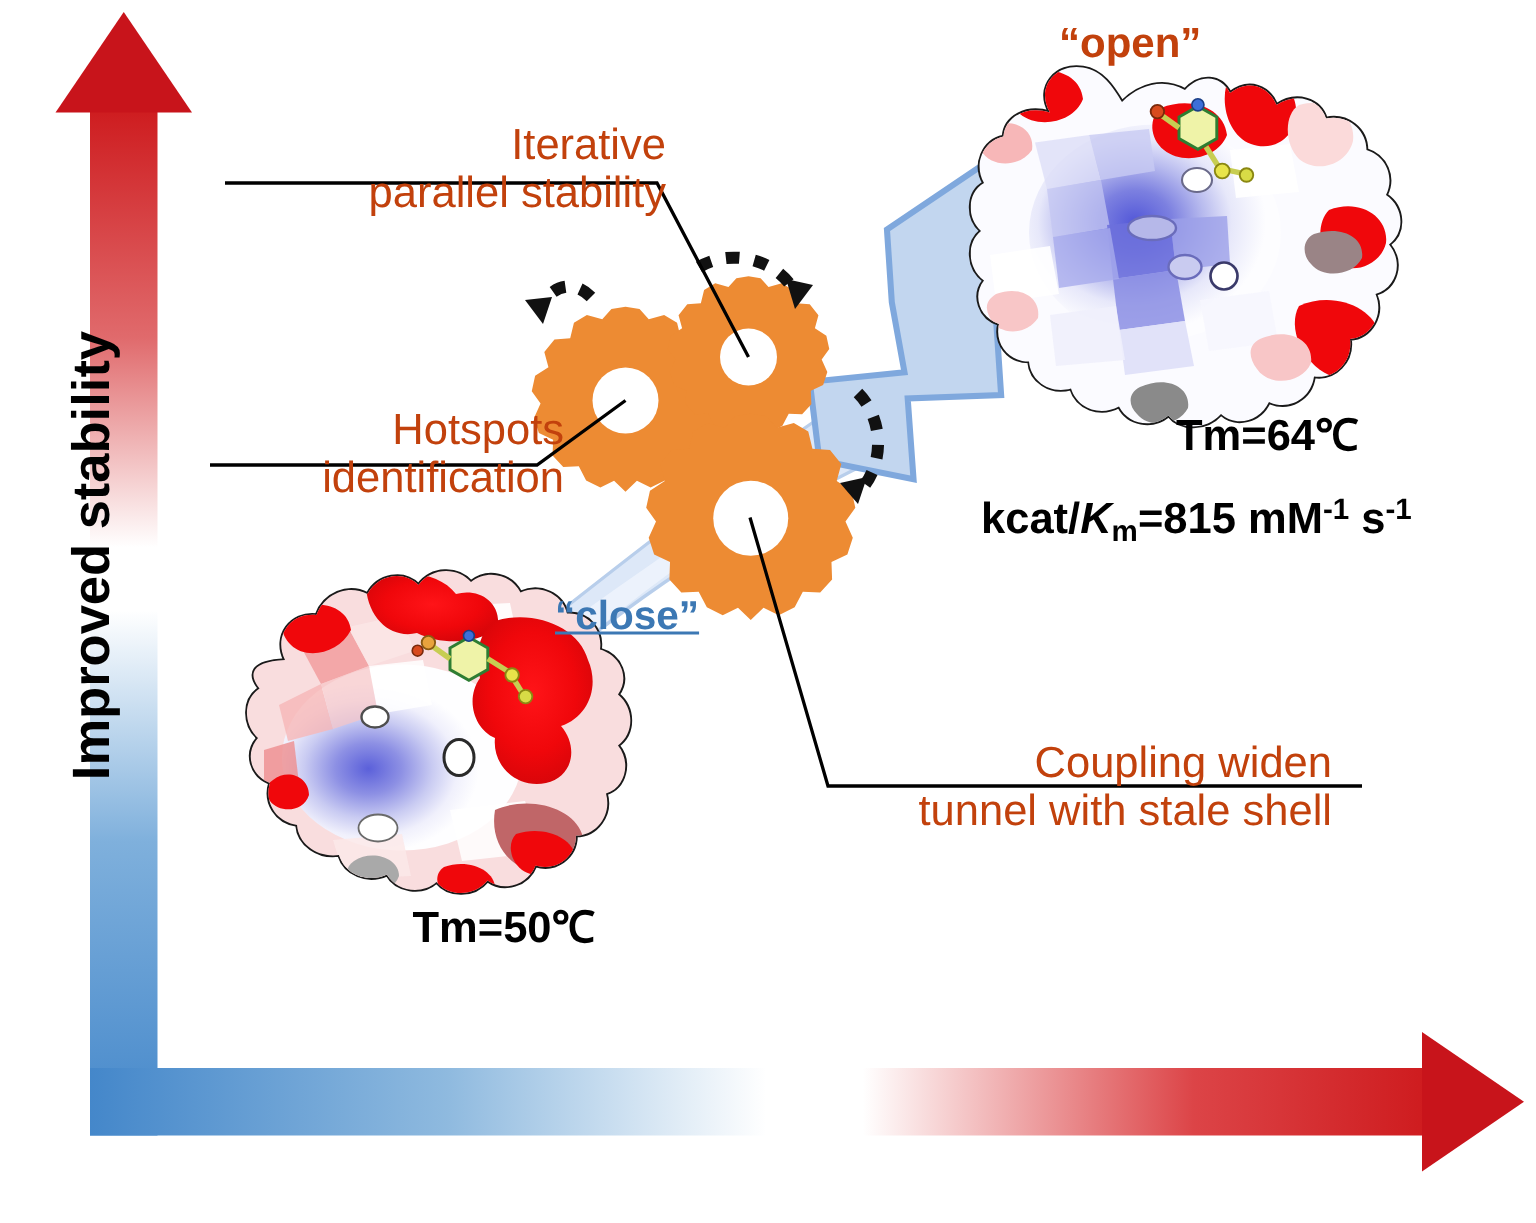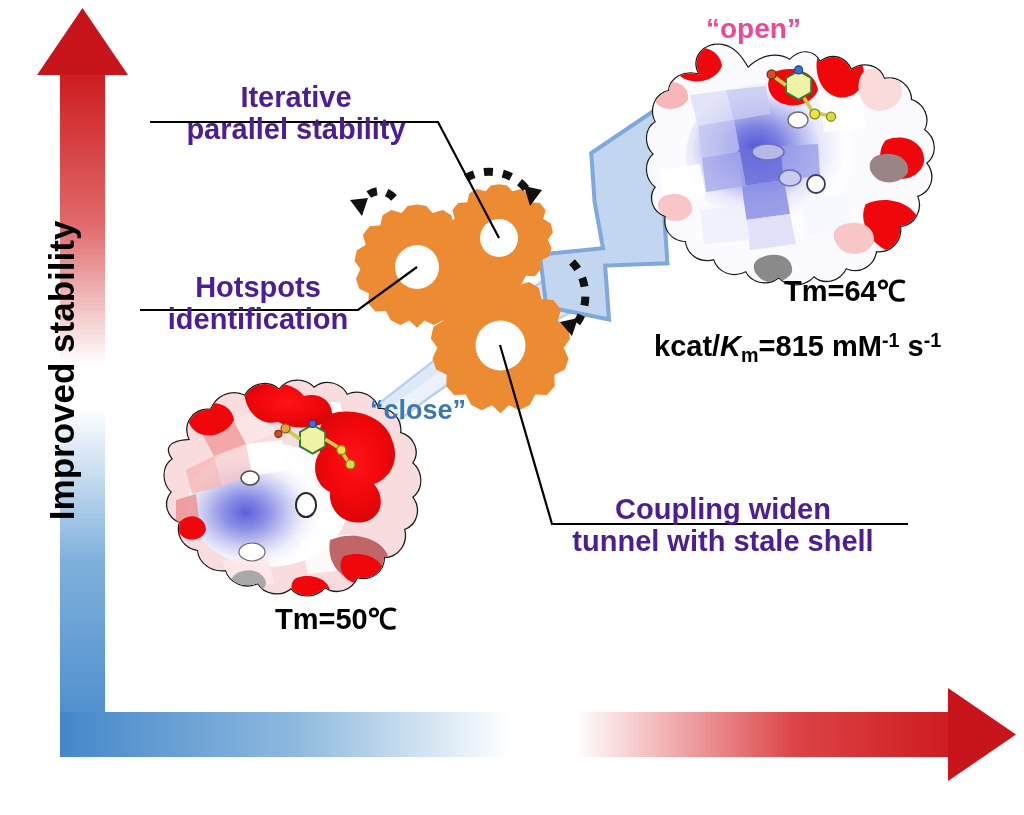--- a/index.html
+++ b/index.html
@@ -49,43 +49,44 @@
     top: 758px;
     width: 760px;
     font-size: 36px;
     text-align: center;
   }
 
   
   .callout {
     position: absolute;
     font-size: 29px;
-    font-weight: bold;
-    color: #4c1d95;
-    text-align: center;
+    font-weight: normal;
+    color: #c2410c;
+    text-align: right;
     line-height: 1.1;
     white-space: nowrap;
   }
   .callout .line1 { display: block; }
   .callout .line2 { display: block; }
 
   #label-iterative { left: 148px; top: 82px; width: 296px; }
   #label-hotspots  { left: 140px; top: 272px; width: 236px; }
   #label-coupling  { left: 558px; top: 494px; width: 330px; }
 
   
   #label-open {
     left: 706px; top: 14px;
     font-size: 28px;
     color: #E8191B;
   }
   #label-close {
     left: 370px; top: 396px;
     font-size: 27px;
     color: #3C78B4;
+    text-decoration: underline;
   }
 
   
   #tm-open   { left: 784px; top: 276px; font-size: 29px; }
   #kcat-open { left: 654px; top: 330px; font-size: 29px; }
   #tm-close  { left: 275px; top: 604px; font-size: 29px; }
   #kcat-close{ left: 186px; top: 655px; font-size: 29px; }
 
   .ital { font-style: italic; }
   .sub  { font-size: 0.68em; vertical-align: -0.28em; }
@@ -397,21 +398,21 @@
   <div class="callout" id="label-coupling">
     <span class="line1">Coupling widen</span>
     <span class="line2">tunnel with stale shell</span>
   </div>
 
   <div class="callout" id="label-hotspots">
     <span class="line1">Hotspots</span>
     <span class="line2">identification</span>
   </div>
 
-  <div class="txt" id="label-open" style="color: #ec4899;">“open”</div>
+  <div class="txt" id="label-open" style="color: #c2410c;">“open”</div>
   <div class="txt" id="label-close" style="color: rgb(60, 120, 180);">“close”</div>
 
   <div class="txt" id="tm-open"><span>Tm=</span><span>64</span><span>℃</span></div>
 
   <div class="txt" id="kcat-open"><span>kcat/</span><span class="ital">K</span><span class="sub">m</span><span>=</span><span>815</span>&nbsp;<span>mM</span><span class="sup">-1</span>&nbsp;<span>s</span><span class="sup">-1</span></div>
 
   <div class="txt" id="tm-close"><span>Tm=</span><span>50</span><span>℃</span></div>
 
 
 </div>

